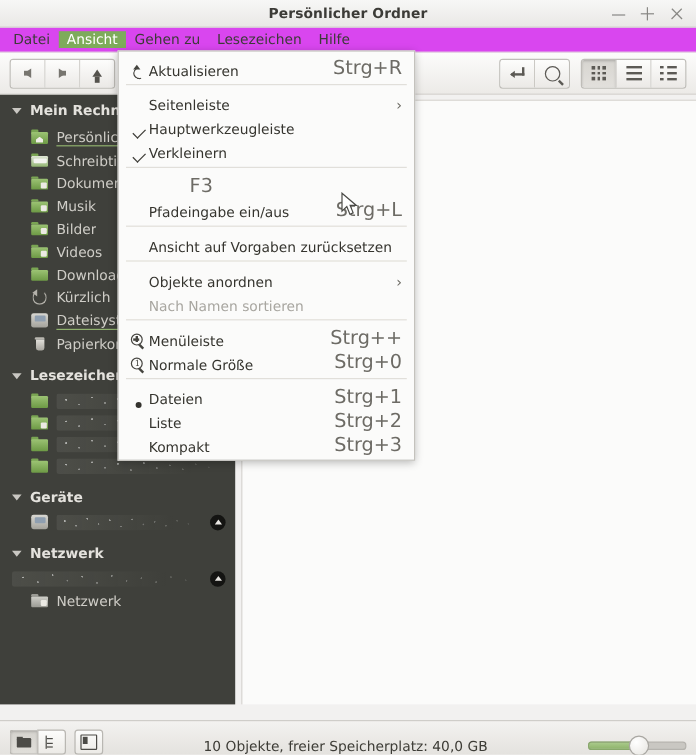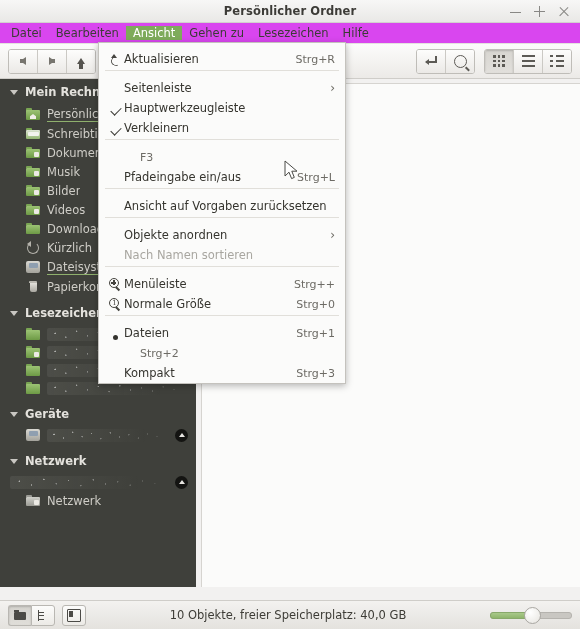--- a/index.html
+++ b/index.html
@@ -172,21 +172,21 @@
     background:radial-gradient(circle at 35% 30%,#5ba4e0,#1f6fb4);border:1px solid #1a5d99;}
   .badge-cloud:after{content:"";position:absolute;left:2.5px;top:4.5px;width:7px;height:3.5px;background:#dff0ff;border-radius:3px;}
   .badge-ok{position:absolute;right:1px;bottom:0px;width:12px;height:12px;border-radius:50%;
     background:radial-gradient(circle at 35% 30%,#8fd16a,#3f9d33);border:1px solid #338028;}
   .badge-ok i{position:absolute;left:2.6px;top:5.2px;width:4px;height:1.9px;background:#fff;transform:rotate(45deg);}
   .badge-ok i+i{left:4.4px;top:3.6px;width:6px;transform:rotate(-48deg);}
 
   
   .statusbar{
     height:28px;flex:0 0 28px;background:linear-gradient(#f3f2f0,#e4e2de);
-    border-top:1px solid #cfcdc9;display:flex;align-items:center;padding:0 8px;gap:7px;margin-top:13px;
+    border-top:1px solid #cfcdc9;display:flex;align-items:flex-end;padding:0 8px;gap:7px;margin-top:13px;
   }
   .sb-btn{width:22px;height:19px;border:1px solid #b9b7b2;border-radius:3px;
     background:linear-gradient(#fcfcfb,#eceae6);display:flex;align-items:center;justify-content:center;cursor:pointer;}
   .sb-btn.pressed{background:linear-gradient(#d5d3ce,#e0ded9);box-shadow:inset 0 1px 2px rgba(0,0,0,.18);}
   .sb-pair{display:flex;}
   .sb-pair .sb-btn{border-radius:0;border-right:none;}
   .sb-pair .sb-btn:first-child{border-radius:3px 0 0 3px;}
   .sb-pair .sb-btn:last-child{border-radius:0 3px 3px 0;border-right:1px solid #b9b7b2;}
   .status-text{flex:1;text-align:center;font-size:11.5px;color:#3d3c36;}
   .zoom-slider{width:82px;height:16px;position:relative;display:flex;align-items:center;cursor:pointer;}
@@ -209,21 +209,21 @@
   
   .menu{
     position:absolute;left:98px;top:42px;width:246px;background:#fbfbfa;
     border:1px solid #c4c2bd;box-shadow:0 2px 7px rgba(0,0,0,.28);
     padding:3px 0;z-index:40;font-size:11.5px;
   }
   .mrow{display:flex;align-items:flex-end;height:20px;padding:0 10px 0 8px;color:#35342e;white-space:nowrap;}
   .mrow.disabled{color:#a8a6a0;}
   .mrow .mico{width:17px;flex:0 0 17px;display:flex;align-items:center;justify-content:center;}
   .mrow .mtext{flex:1;}
-  .mrow .macc{color:#6d6b65;font-size:11px;margin-left:16px;}
+  .mrow .macc{color:#6d6b65;font-size:16px;margin-left:34px;}
   .mrow .msub{color:#6b6962;font-size:12px;margin-left:12px;}
   .msep{height:1px;background:#e1dfda;margin:4px 6px;}
   .chk{width:9px;height:5px;border-left:1.7px solid #3a3934;border-bottom:1.7px solid #3a3934;transform:rotate(-45deg);margin-bottom:2.5px;}
   .radio{width:5.5px;height:5.5px;border-radius:50%;background:#34332e;}
   .ic-refresh{width:12px;height:12px;position:relative;}
   .ic-refresh:before{content:"";position:absolute;left:1.5px;top:1.5px;width:8px;height:8px;border:1.6px solid #45443f;border-radius:50%;border-right-color:transparent;border-top-color:transparent;transform:rotate(25deg);}
   .ic-refresh:after{content:"";position:absolute;left:1px;top:0px;width:0;height:0;border-left:3.2px solid transparent;border-right:3.2px solid transparent;border-bottom:4px solid #45443f;}
   .ic-zoom{width:13px;height:13px;position:relative;}
   .ic-zoom .lens{position:absolute;left:0;top:0;width:8px;height:8px;border:1.5px solid #45443f;border-radius:50%;}
   .ic-zoom .hdl{position:absolute;left:7px;top:8px;width:5px;height:1.6px;background:#45443f;transform:rotate(45deg);transform-origin:left center;}
@@ -252,21 +252,20 @@
         </div>
       <div class="win-btn wb-close">
           <i></i>
           <i></i>
         </div>
     </div>
   </div>
 
   <div class="menubar">
     <div class="mi">Datei</div>
-    <div class="mi">Bearbeiten</div>
     <div class="mi active">Ansicht</div>
     <div class="mi">Gehen zu</div>
     <div class="mi">Lesezeichen</div>
     <div class="mi">Hilfe</div>
   </div>
 
   <div class="toolbar">
     <div class="tb-group">
       <div class="tb-btn">
           <span class="arr arr-l"></span>
@@ -655,20 +654,21 @@
 
     <div class="mrow">
       <span class="mico">
           <span class="radio"></span>
         </span>
       <span class="mtext">Dateien</span>
       <span class="macc">Strg+1</span>
     </div>
     <div class="mrow">
       <span class="mico"></span>
+      <span class="mtext">Liste</span>
       <span class="macc">Strg+2</span>
     </div>
     <div class="mrow">
       <span class="mico"></span>
       <span class="mtext">Kompakt</span>
       <span class="macc">Strg+3</span>
     </div>
   </div>
 
   <svg class="cursor" width="16" height="22" viewBox="0 0 16 22">

